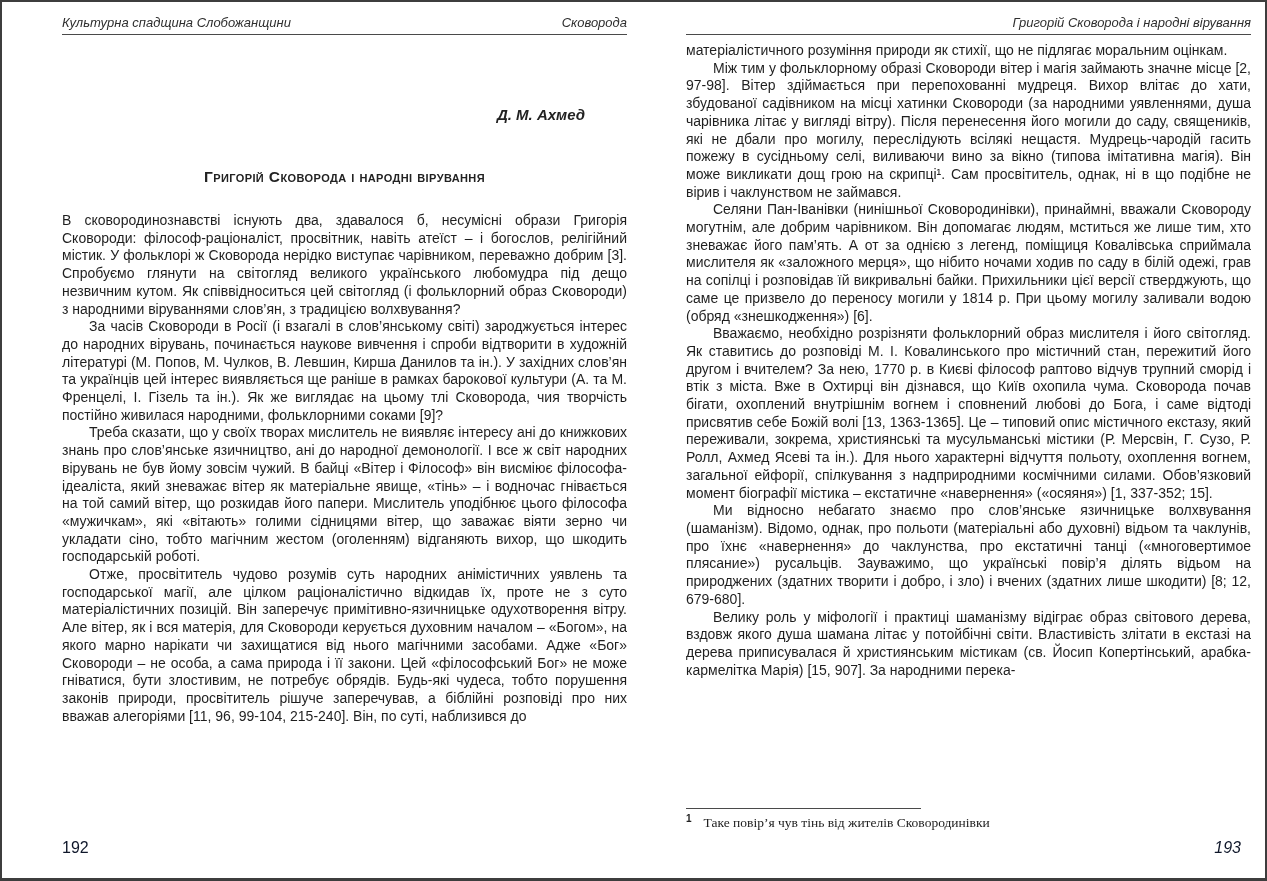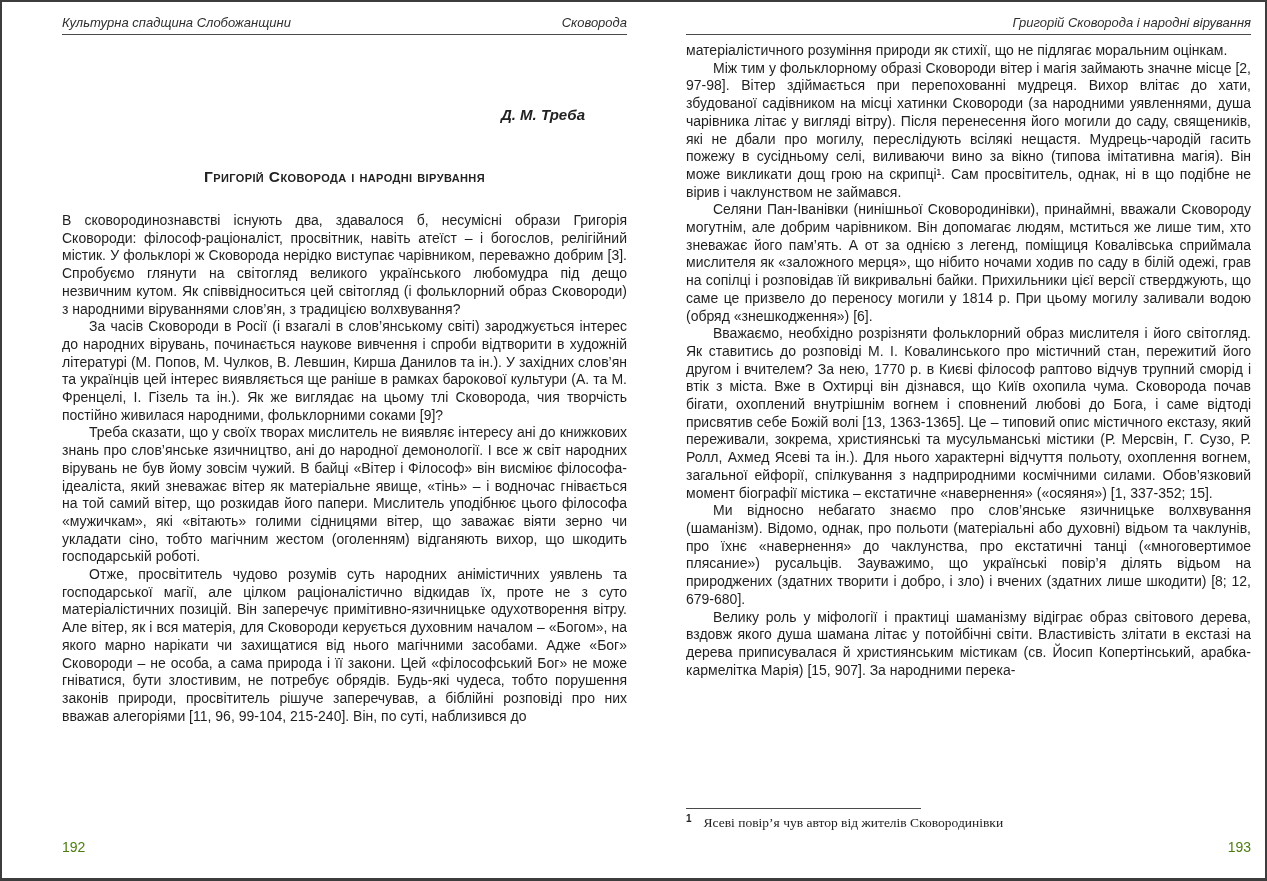--- a/index.html
+++ b/index.html
@@ -108,38 +108,38 @@
   .fn-marker {
     font-family: "Liberation Sans", sans-serif;
     font-weight: bold;
     font-size: 10px;
     vertical-align: 5px;
     margin-right: 12px;
   }
   .page-number {
     position: absolute;
     top: 837px;
-    font-size: 14px;
-    color: #4d7c0f;
+    font-size: 16px;
+    color: #0f172a;
   }
   .page-number.pn-left  { left: 0; }
-  .page-number.pn-right { right: 0; }
+  .page-number.pn-right { right: 10px; font-style: italic; }
 </style>
 </head>
 <body>
 
 <div class="spread">
 
   <section class="page page-left">
     <header class="running-header">
       <span>Культурна спадщина Слобожанщини</span>
       <span>Сковорода</span>
     </header>
 
-    <div class="author-line">Д. М. Треба</div>
+    <div class="author-line">Д. М. Ахмед</div>
 
     <h1 class="article-title">Григорій Сковорода і народні вірування</h1>
 
     <div class="page-body">
       <p class="no-indent">В сковородинознавстві існують два, здавалося б, несумісні образи Григорія Сковороди: філософ-раціоналіст, просвітник, навіть атеїст – і богослов, релігійний містик. У фольклорі ж Сковорода нерідко виступає чарівником, переважно добрим [3]. Спробуємо глянути на світогляд великого українського любомудра під дещо незвичним кутом. Як співвідноситься цей світогляд (і фольклорний образ Сковороди) з народними віруваннями слов’ян, з традицією волхвування?</p>
       <p>За часів Сковороди в Росії (і взагалі в слов’янському світі) зароджується інтерес до народних вірувань, починається наукове вивчення і спроби відтворити в художній літературі (М. Попов, М. Чулков, В. Левшин, Кирша Данилов та ін.). У західних слов’ян та українців цей інтерес виявляється ще раніше в рамках барокової культури (А. та М. Френцелі, І. Гізель та ін.). Як же виглядає на цьому тлі Сковорода, чия творчість постійно живилася народними, фольклорними соками [9]?</p>
       <p>Треба сказати, що у своїх творах мислитель не виявляє інтересу ані до книжкових знань про слов’янське язичництво, ані до народної демонології. І все ж світ народних вірувань не був йому зовсім чужий. В байці «Вітер і Філософ» він висміює філософа-ідеаліста, який зневажає вітер як матеріальне явище, «тінь» – і водночас гнівається на той самий вітер, що розкидав його папери. Мислитель уподібнює цього філософа «мужичкам», які «вітають» голими сідницями вітер, що заважає віяти зерно чи укладати сіно, тобто магічним жестом (оголенням) відганяють вихор, що шкодить господарській роботі.</p>
       <p>Отже, просвітитель чудово розумів суть народних анімістичних уявлень та господарської магії, але цілком раціоналістично відкидав їх, проте не з суто матеріалістичних позицій. Він заперечує примітивно-язичницьке одухотворення вітру. Але вітер, як і вся матерія, для Сковороди керується духовним началом – «Богом», на якого марно нарікати чи захищатися від нього магічними засобами. Адже «Бог» Сковороди – не особа, а сама природа і її закони. Цей «філософський Бог» не може гніватися, бути злостивим, не потребує обрядів. Будь-які чудеса, тобто порушення законів природи, просвітитель рішуче заперечував, а біблійні розповіді про них вважав алегоріями [11, 96, 99-104, 215-240]. Він, по суті, наблизився до</p>
     </div>
 
@@ -156,19 +156,19 @@
       <p class="no-indent">матеріалістичного розуміння природи як стихії, що не підлягає моральним оцінкам.</p>
       <p>Між тим у фольклорному образі Сковороди вітер і магія займають значне місце [2, 97-98]. Вітер здіймається при перепохованні мудреця. Вихор влітає до хати, збудованої садівником на місці хатинки Сковороди (за народними уявленнями, душа чарівника літає у вигляді вітру). Після перенесення його могили до саду, священиків, які не дбали про могилу, переслідують всілякі нещастя. Мудрець-чародій гасить пожежу в сусідньому селі, виливаючи вино за вікно (типова імітативна магія). Він може викликати дощ грою на скрипці¹. Сам просвітитель, однак, ні в що подібне не вірив і чаклунством не займався.</p>
       <p>Селяни Пан-Іванівки (нинішньої Сковородинівки), принаймні, вважали Сковороду могутнім, але добрим чарівником. Він допомагає людям, мститься же лише тим, хто зневажає його пам’ять. А от за однією з легенд, поміщиця Ковалівська сприймала мислителя як «заложного мерця», що нібито ночами ходив по саду в білій одежі, грав на сопілці і розповідав їй викривальні байки. Прихильники цієї версії стверджують, що саме це призвело до переносу могили у 1814 р. При цьому могилу заливали водою (обряд «знешкодження») [6].</p>
       <p>Вважаємо, необхідно розрізняти фольклорний образ мислителя і його світогляд. Як ставитись до розповіді М. І. Ковалинського про містичний стан, пережитий його другом і вчителем? За нею, 1770 р. в Києві філософ раптово відчув трупний сморід і втік з міста. Вже в Охтирці він дізнався, що Київ охопила чума. Сковорода почав бігати, охоплений внутрішнім вогнем і сповнений любові до Бога, і саме відтоді присвятив себе Божій волі [13, 1363-1365]. Це – типовий опис містичного екстазу, який переживали, зокрема, християнські та мусульманські містики (Р. Мерсвін, Г. Сузо, Р. Ролл, Ахмед Ясеві та ін.). Для нього характерні відчуття польоту, охоплення вогнем, загальної ейфорії, спілкування з надприродними космічними силами. Обов’язковий момент біографії містика – екстатичне «навернення» («осяяня») [1, 337-352; 15].</p>
       <p>Ми відносно небагато знаємо про слов’янське язичницьке волхвування (шаманізм). Відомо, однак, про польоти (матеріальні або духовні) відьом та чаклунів, про їхнє «навернення» до чаклунства, про екстатичні танці («многовертимое плясание») русальців. Зауважимо, що українські повір’я ділять відьом на природжених (здатних творити і добро, і зло) і вчених (здатних лише шкодити) [8; 12, 679-680].</p>
       <p>Велику роль у міфології і практиці шаманізму відіграє образ світового дерева, вздовж якого душа шамана літає у потойбічні світи. Властивість злітати в екстазі на дерева приписувалася й християнським містикам (св. Йосип Копертінський, арабка-кармелітка Марія) [15, 907]. За народними перека-</p>
     </div>
 
     <div class="footnote-rule"></div>
     <div class="footnote-line">
-      <span class="fn-marker">1</span><span>Ясеві повір’я чув автор від жителів Сковородинівки</span>
+      <span class="fn-marker">1</span><span>Таке повір’я чув тінь від жителів Сковородинівки</span>
     </div>
 
     <div class="page-number pn-right">193</div>
   </section>
 
 </div>
 
 </body></html>

